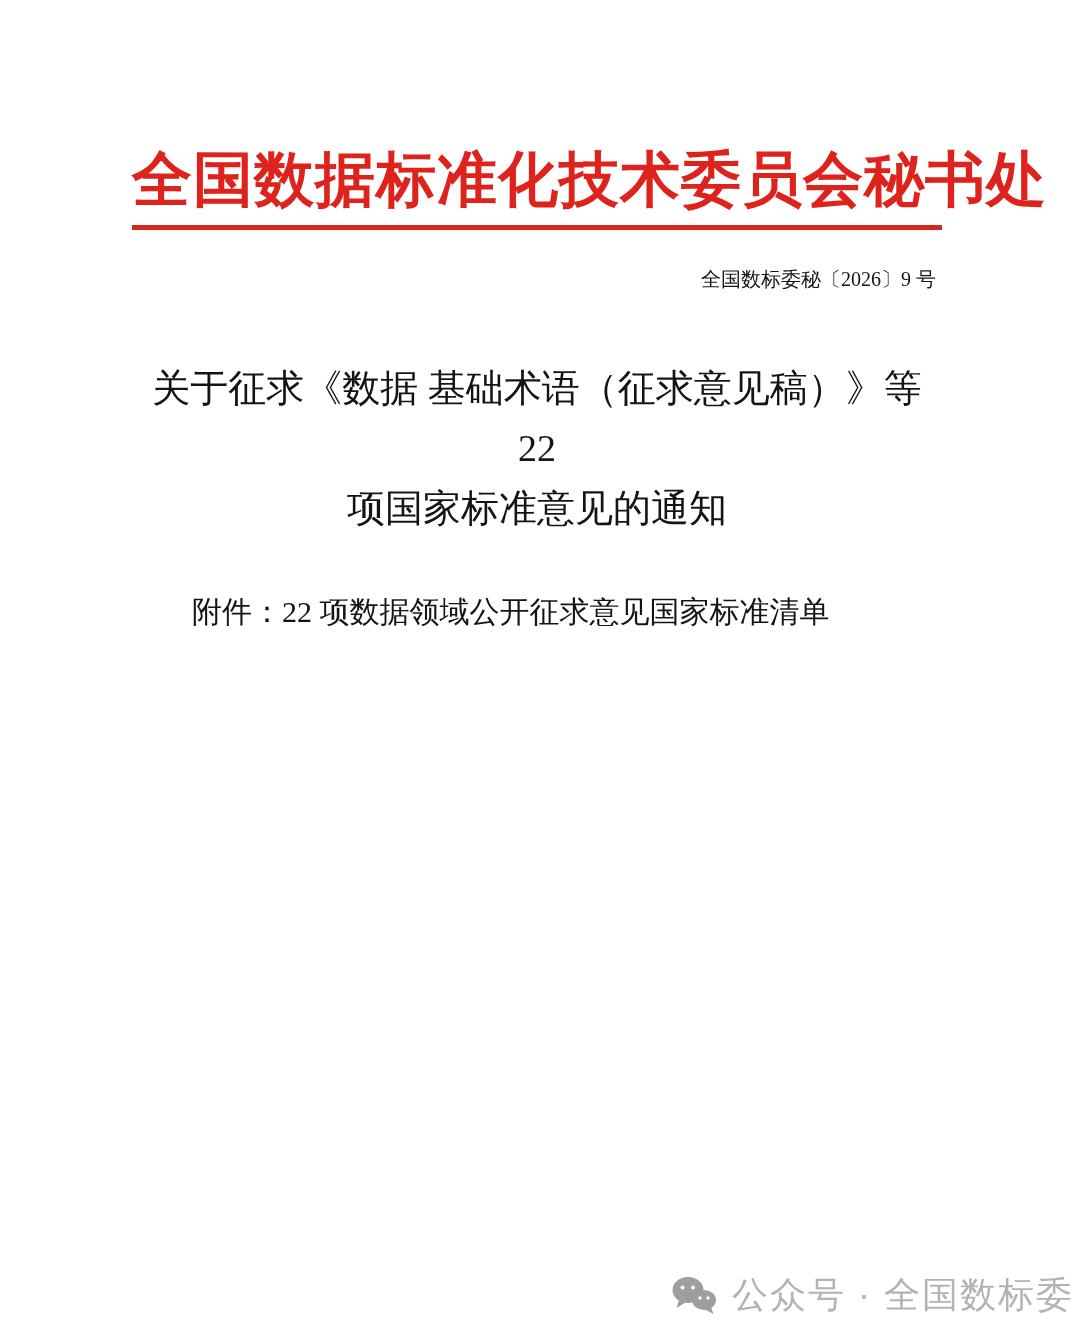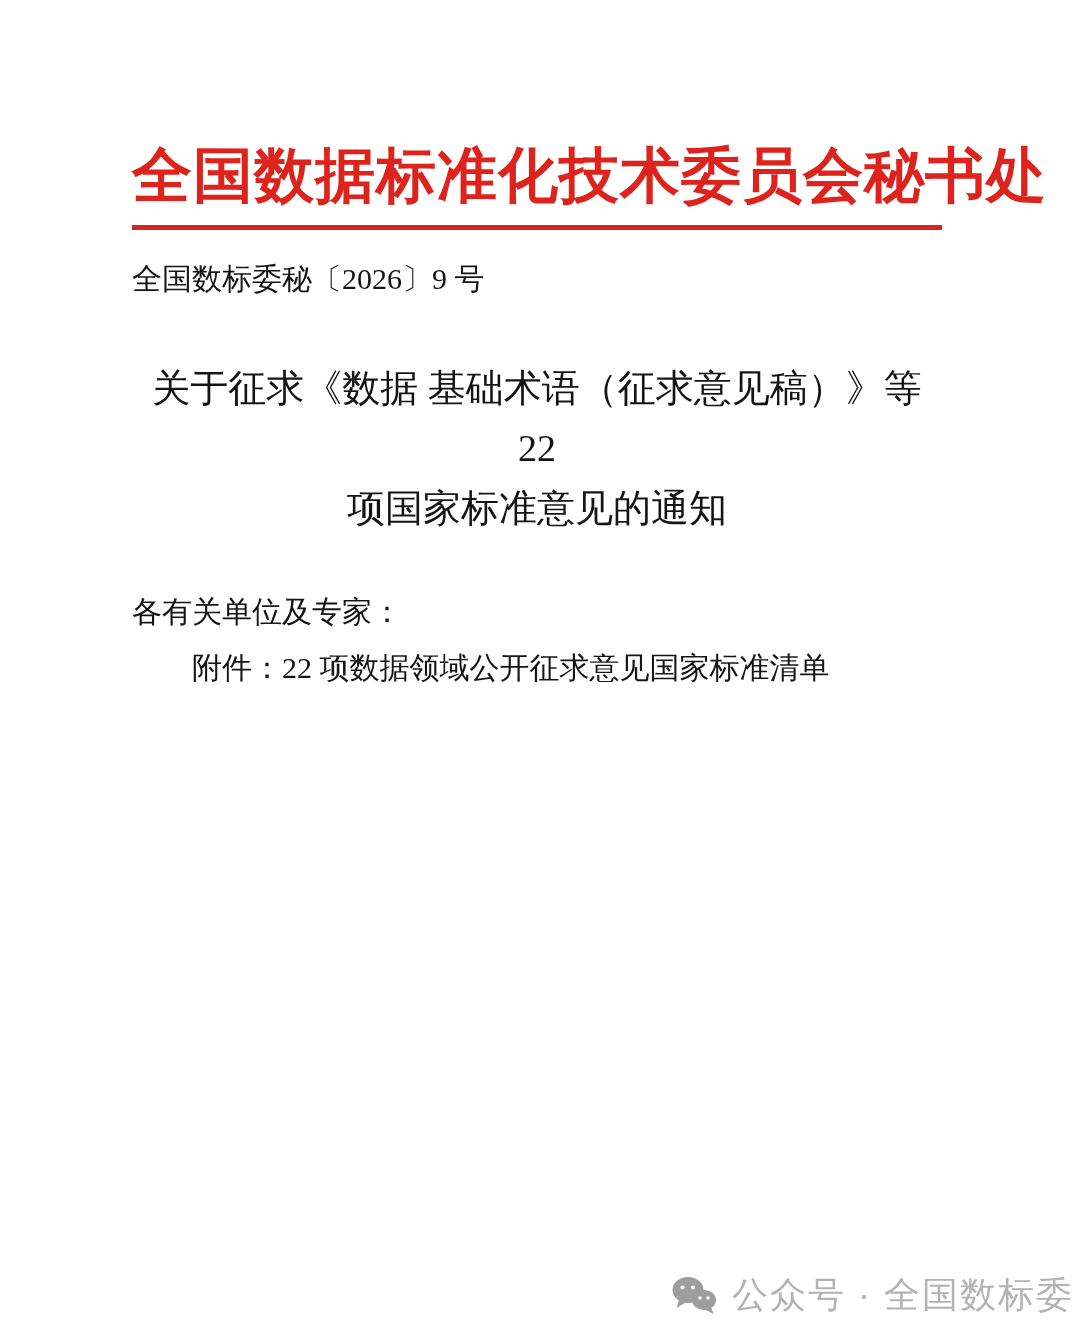--- a/index.html
+++ b/index.html
@@ -19,32 +19,32 @@
     padding: 145px 138px 0 132px;
   }
   .org-name {
     font-size: 60px;
     font-weight: bold;
     color: #dd231c;
     text-align: center;
     white-space: nowrap;
     line-height: 70px;
     letter-spacing: 1px;
-    font-family: Liberation Mono, monospace;
   }
   .red-divider {
     margin-top: 10px;
     height: 5px;
     background: #d9241f;
     border: none;
   }
   .doc-number {
     margin-top: 26px;
-    font-size: 30px;
+    font-size: 20px;
     line-height: 46px;
+    text-align: right;
     padding-right: 6px;
   }
   .doc-title {
     margin-top: 56px;
     font-size: 38px;
     font-weight: normal;
     text-align: center;
     line-height: 60px;
   }
   .body-text {
@@ -91,21 +91,20 @@
   <div class="red-divider"></div>
 
   <div class="doc-number">全国数标委秘〔2026〕9 号</div>
 
   <div class="doc-title">
     <div>关于征求《数据 基础术语（征求意见稿）》等 22</div>
     <div>项国家标准意见的通知</div>
   </div>
 
   <div class="body-text">
-    <p>各有关单位及专家：</p>
     <p class="indent attachment-line">附件：22 项数据领域公开征求意见国家标准清单</p>
   </div>
 
   <div class="watermark">
     <span>
       <svg class="wechat-svg" width="48" height="42" viewBox="0 0 48 42" xmlns="http://www.w3.org/2000/svg">
         <ellipse cx="18" cy="15" rx="15.5" ry="13" fill="#9e9e9e"></ellipse>
         <path d="M9 25 L6.5 33 L15.5 27.5 Z" fill="#9e9e9e"></path>
         <ellipse cx="34" cy="25" rx="12" ry="10" fill="#9e9e9e"></ellipse>
         <path d="M41 32 L43.5 39 L35 34.5 Z" fill="#9e9e9e"></path>

